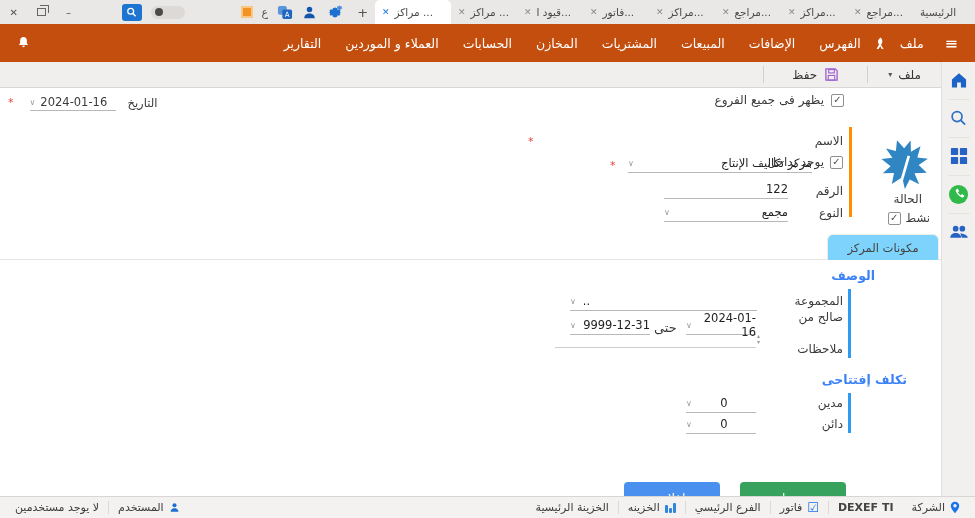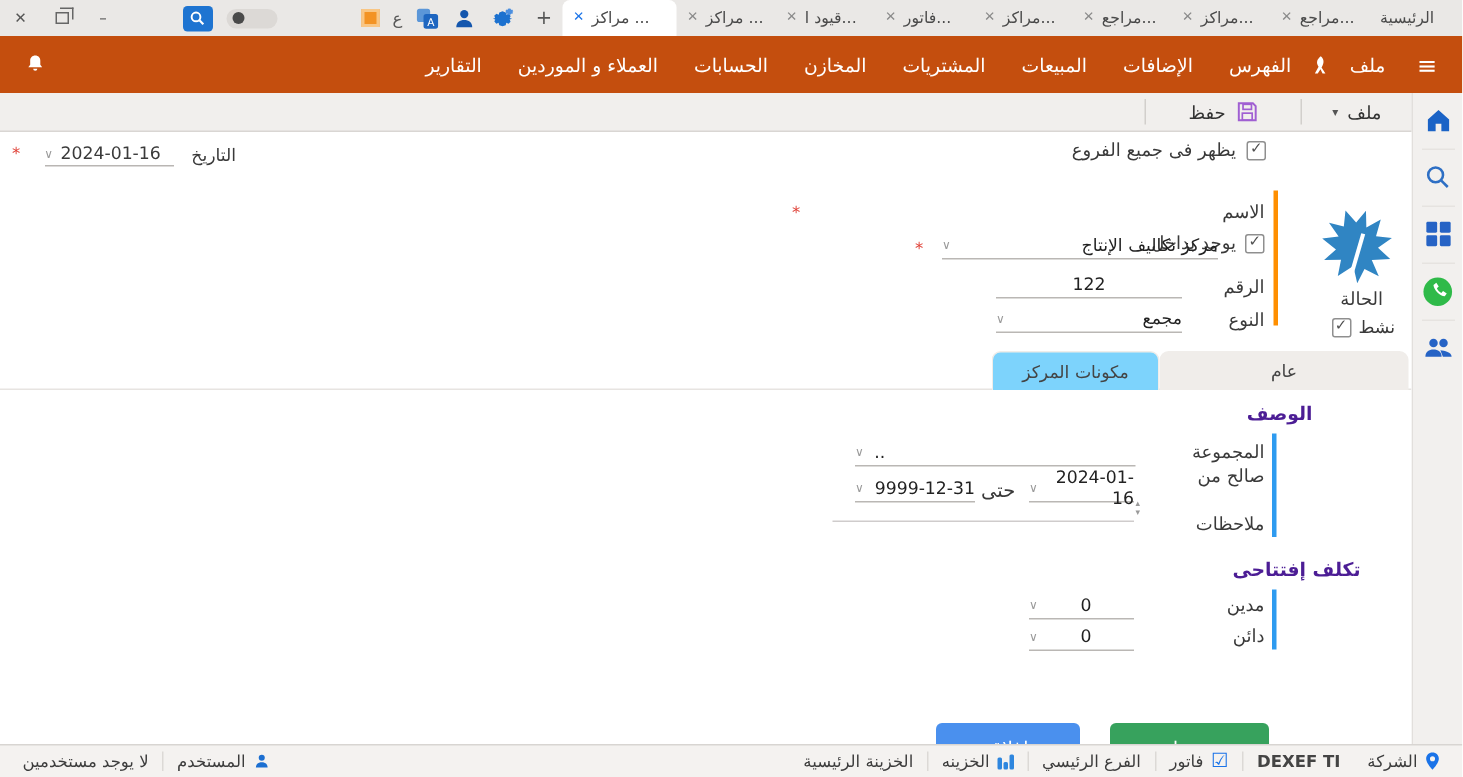--- a/index.html
+++ b/index.html
@@ -54,39 +54,39 @@
   .req { color:#e0443a; font-size:11px; }
   .date-group .req { margin-right:16px; }
   .dfield { width:86px; border-bottom:1px solid #b9b6b3; display:flex; align-items:center; gap:5px; height:17px; }
   .chev { font-size:8px; color:#9a9a9a; }
   .date-group .dlabel { margin-left:12px; }
 
   .bar-orange { position:absolute; right:89px; top:39px; width:3px; height:90px; background:#ff8f00; }
   .flabel { position:absolute; right:98px; white-space:nowrap; }
   .ufield { position:absolute; border-bottom:1px solid #bab7b4; height:19px; display:flex; align-items:center; font-size:11.5px; color:#222; }
   .between { justify-content:space-between; }
-  .center { justify-content:center; }
+  .center { }
   .f-name { left:540px; width:272px; top:42px; }
   .req-name { position:absolute; left:528px; top:47px; }
   .chk-parent { position:absolute; right:98px; top:67px; display:flex; align-items:center; gap:6px; }
   .f-parent { left:628px; width:184px; top:66px; }
   .req-parent { position:absolute; left:610px; top:71px; }
   .f-number { left:664px; width:124px; top:92px; }
   .f-type { left:664px; width:124px; top:115px; }
 
   .leaf { position:absolute; right:9px; top:50px; }
   .status-label { position:absolute; right:19px; top:104px; }
   .status-active { position:absolute; right:11px; top:123px; direction:ltr; display:flex; align-items:center; gap:5px; font-size:11.5px; }
 
   .inner-tabs { position:absolute; top:146px; left:0; right:0; height:26px; border-bottom:1px solid #e7e4e1; display:flex; direction:rtl; padding-right:2px; }
   .itab { height:26px; display:flex; align-items:center; justify-content:center; font-size:11.5px; color:#444; border-radius:6px 6px 0 0; }
   .itab.active { width:166px; background:#f0edea; }
   .itab.plain { width:112px; background:#7dd3fc; border:1px solid #f0ede9; border-bottom:none; }
 
-  .sec-head { position:absolute; font-size:12.5px; font-weight:600; color:#4c1d95; }
+  .sec-head { position:absolute; font-size:12.5px; font-weight:600; color:#3b82f6; }
   .sec-desc { right:66px; top:180px; }
   .sec-bal { right:34px; top:284px; }
   .bar-blue { position:absolute; right:90px; width:3px; background:#2e9bf0; }
   .bar-blue1 { top:201px; height:69px; }
   .bar-blue2 { top:305px; height:40px; }
   .lbl-group { top:206px; }
   .lbl-valid { top:222px; }
   .lbl-notes { top:254px; }
   .f-group { left:570px; width:187px; top:204px; direction:ltr; gap:7px; }
   .f-validfrom { left:686px; width:70px; top:228px; }
@@ -330,21 +330,20 @@
         </g>
       </svg>
     </span>
     <span class="status-label">الحالة</span>
     <span class="status-active">
       <span class="cb">✓</span>
       <span>نشط</span>
     </span>
 
     <div class="inner-tabs">
-      <span class="itab active">عام</span>
       <span class="itab plain">مكونات المركز</span>
     </div>
 
     <span class="sec-head sec-desc">الوصف</span>
     <div class="bar-blue bar-blue1"></div>
 
     <span class="flabel lbl-group">المجموعة</span>
     <span class="ufield f-group">
       <span class="chev">∨</span>
       <span>..</span>

